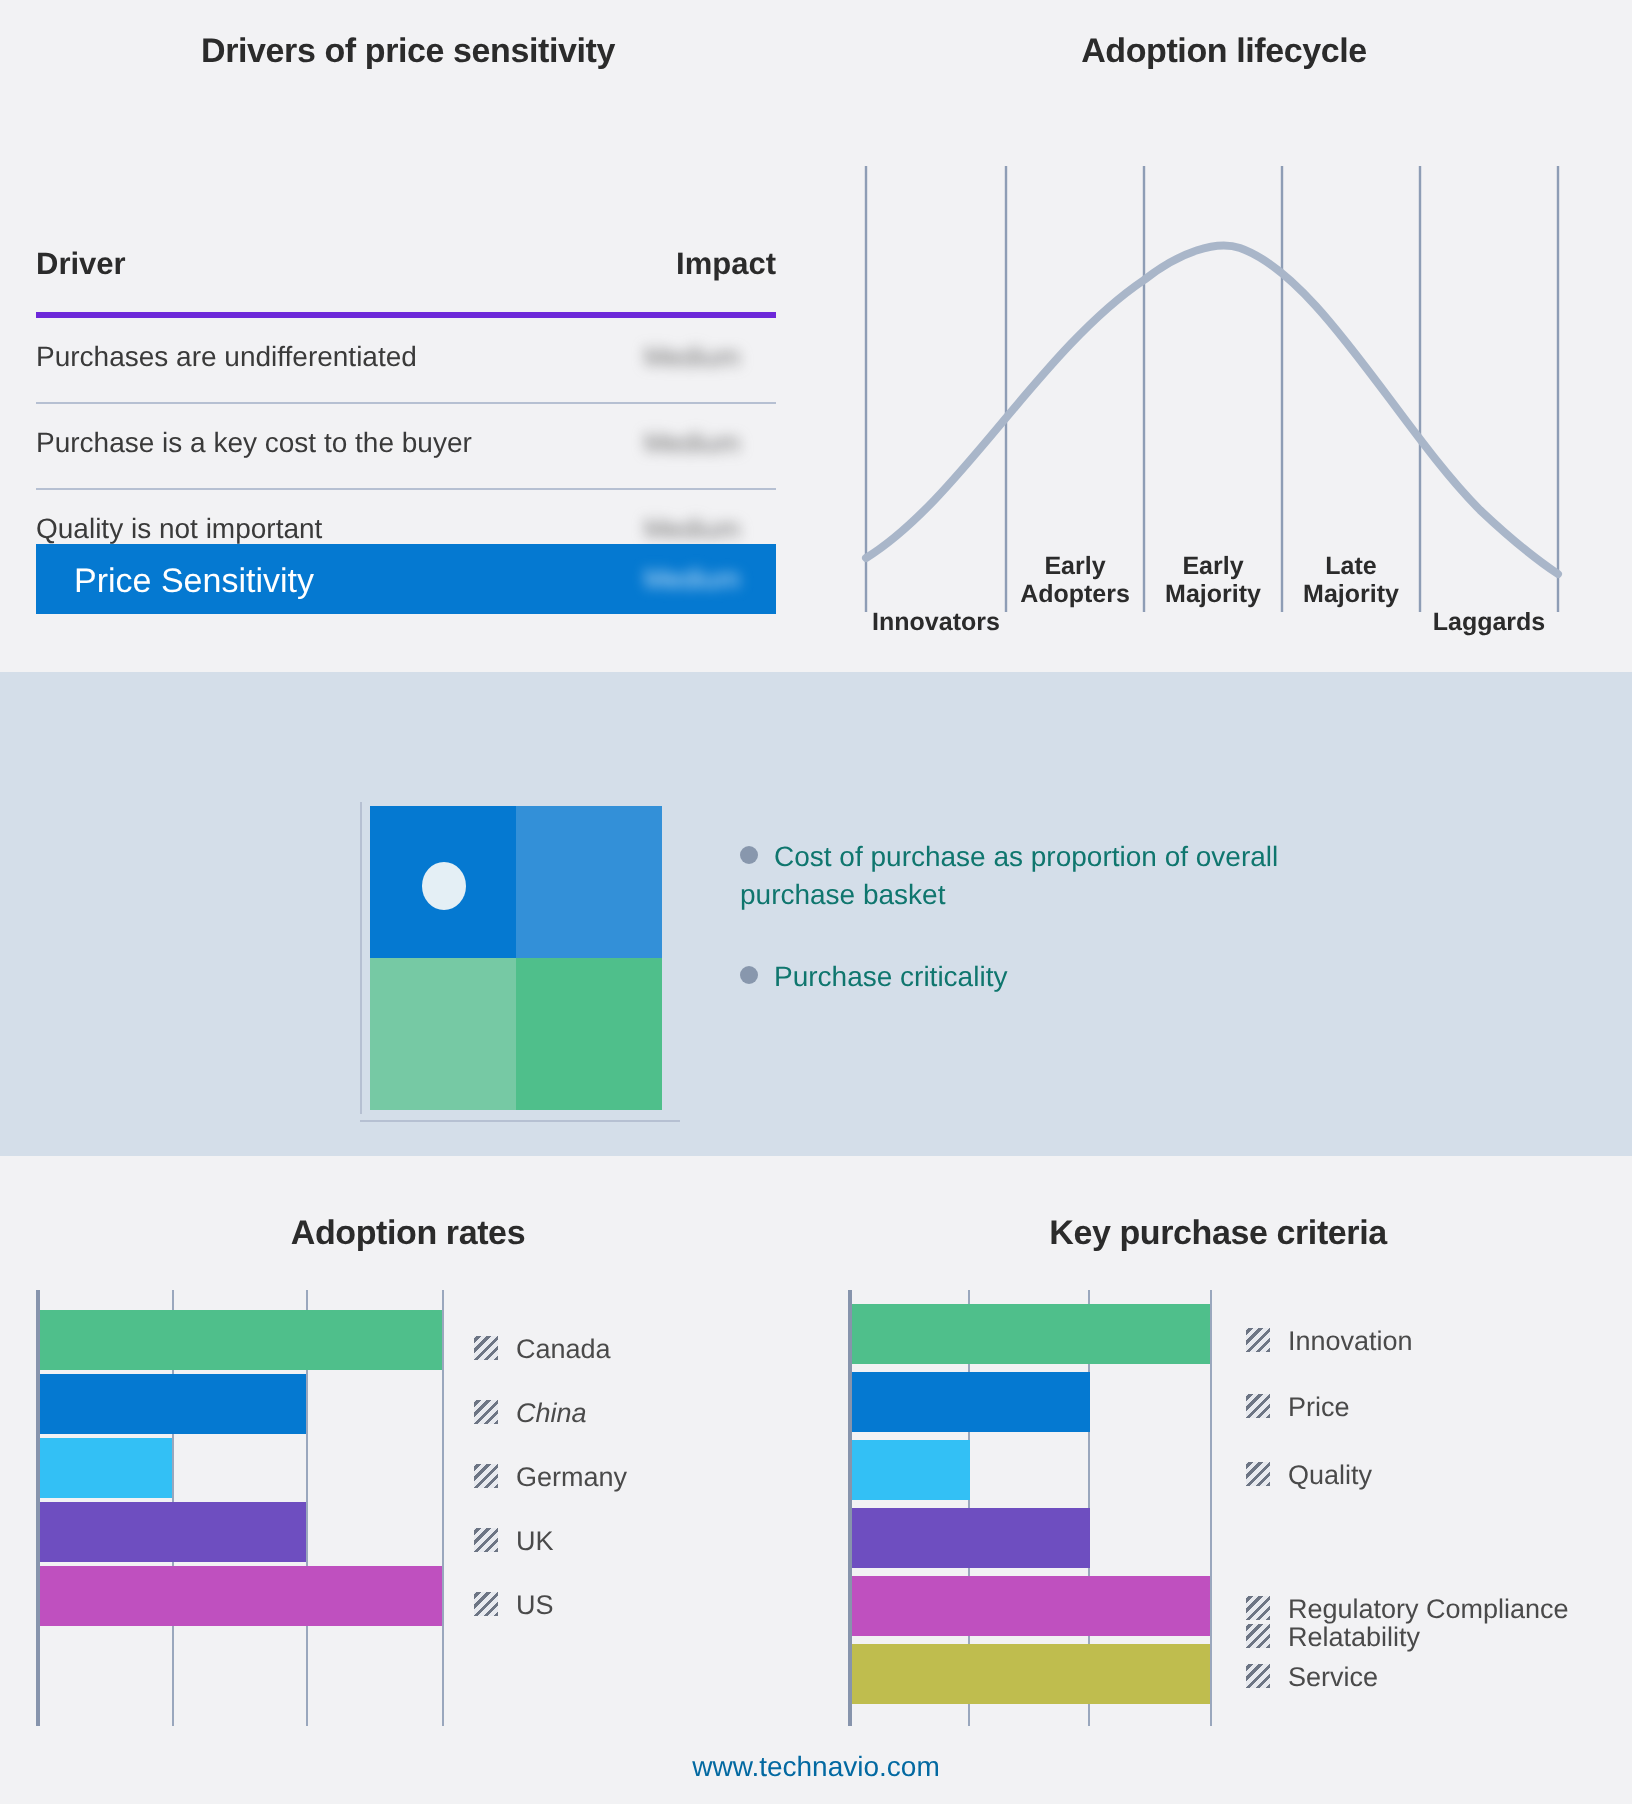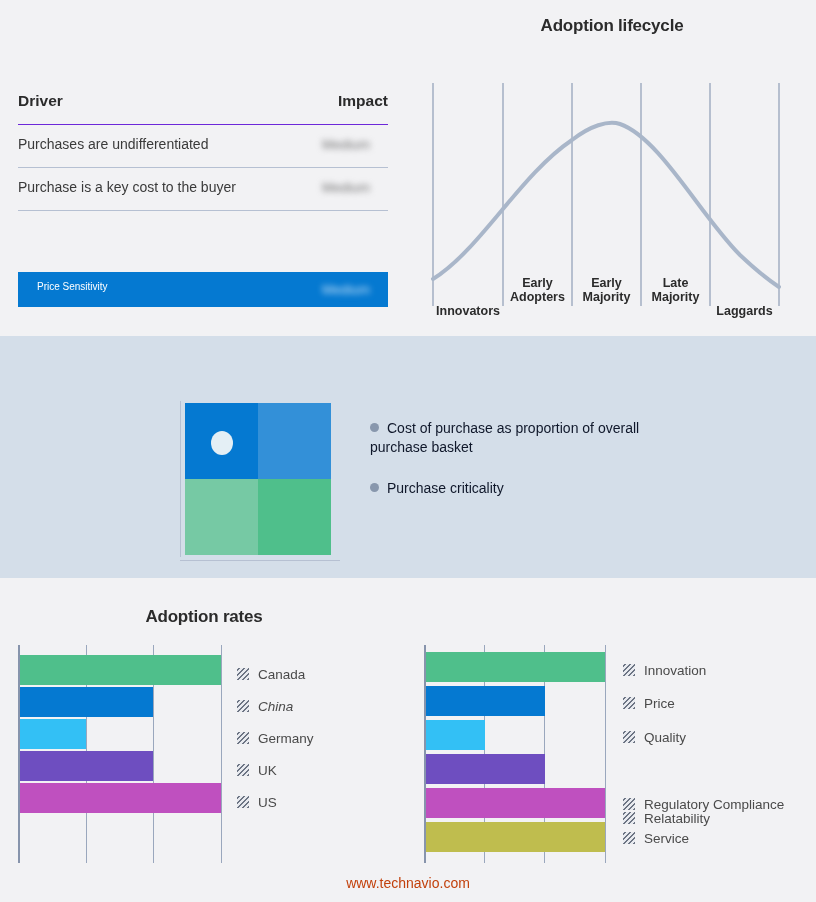--- a/index.html
+++ b/index.html
@@ -39,21 +39,22 @@
   }
 
   
   #drivers-panel { position: absolute; left: 0; top: 0; width: 408px; height: 336px; }
   #drivers-title { left: 0; top: 16px; width: 408px; }
 
   #drivers-table { position: absolute; left: 18px; top: 92px; width: 370px; }
   .dt-head {
     position: relative;
     height: 32px;
-    border-bottom: 1px solid #6d28d9;
+    border-bottom: 3px solid #6d28d9;
+    margin-top: 32px;
   }
   .dt-head .c1, .dt-head .c2 {
     position: absolute;
     top: 0;
     font-weight: bold;
     font-size: 15.5px;
     color: #2b2b2b;
   }
   .dt-head .c1 { left: 0; }
   .dt-head .c2 { right: 0; text-align: center; }
@@ -86,21 +87,21 @@
     left: 18px;
     top: 272px;
     width: 370px;
     height: 35px;
     background: #0579d1;
   }
   #dt-highlight .c1 {
     position: absolute;
     left: 19px;
     top: 9px;
-    font-size: 10px;
+    font-size: 17px;
     color: #ffffff;
   }
   #dt-highlight .c2 {
     position: absolute;
     right: 18px;
     top: 10px;
     font-size: 13.5px;
     color: #cfe6fa;
     filter: blur(3.2px);
     user-select: none;
@@ -159,21 +160,21 @@
     left: 180px;
     top: 560px;
     width: 160px;
     height: 1px;
     background: #b6c0d2;
   }
   .basket-legend-item {
     position: absolute;
     left: 370px;
     font-size: 14px;
-    color: #0f172a;
+    color: #0f766e;
     line-height: 19px;
     width: 290px;
   }
   .basket-legend-item .bullet {
     display: inline-block;
     width: 9px;
     height: 9px;
     border-radius: 50%;
     background: #8897ad;
     margin-right: 8px;
@@ -222,44 +223,49 @@
   #adoption-title { left: 0; top: 607px; width: 408px; }
   #criteria-title { left: 405px; top: 607px; width: 408px; }
 
   #footer {
     position: absolute;
     left: 0;
     top: 875px;
     width: 816px;
     text-align: center;
     font-size: 14px;
-    color: #c2410c;
+    color: #0369a1;
   }
 </style>
 </head>
 <body>
 
 <div id="page">
 
   <div id="mid-band"></div>
 
   <div id="drivers-panel">
+    <div class="panel-title" id="drivers-title">Drivers of price sensitivity</div>
 
     <div id="drivers-table">
       <div class="dt-head">
         <span class="c1">Driver</span>
         <span class="c2">Impact</span>
       </div>
 
       <div class="dt-row">
         <span class="c1">Purchases are undifferentiated</span>
         <span class="c2">Medium</span>
       </div>
       <div class="dt-row">
         <span class="c1">Purchase is a key cost to the buyer</span>
+        <span class="c2">Medium</span>
+      </div>
+      <div class="dt-row last">
+        <span class="c1">Quality is not important</span>
         <span class="c2">Medium</span>
       </div>
     </div>
 
     <div id="dt-highlight">
       <span class="c1">Price Sensitivity</span>
       <span class="c2">Medium</span>
     </div>
   </div>
 
@@ -342,20 +348,21 @@
       <span class="hatch-swatch"></span><span>Germany</span>
     </div>
     <div class="bar-legend-item" style="left:237px; top:763px;">
       <span class="hatch-swatch"></span><span>UK</span>
     </div>
     <div class="bar-legend-item" style="left:237px; top:795px;">
       <span class="hatch-swatch"></span><span>US</span>
     </div>
   </div>
 
+  <div class="panel-title" id="criteria-title">Key purchase criteria</div>
 
   <div class="bar-panel" id="criteria-chart" style="left:15px; top:0; width:816px; height:902px;">
     <div class="axis-line" style="left:409px; top:645px; height:218px;"></div>
     <div class="gridline" style="left:469px; top:645px; height:218px;"></div>
     <div class="gridline" style="left:529px; top:645px; height:218px;"></div>
     <div class="gridline" style="left:590px; top:645px; height:218px;"></div>
 
     <div class="bar" style="left:411px; top:652px; width:179px; background:#4fbf8b;"></div>
     <div class="bar" style="left:411px; top:686px; width:119px; background:#0579d1;"></div>
     <div class="bar" style="left:411px; top:720px; width:59px;  background:#33c0f5;"></div>

